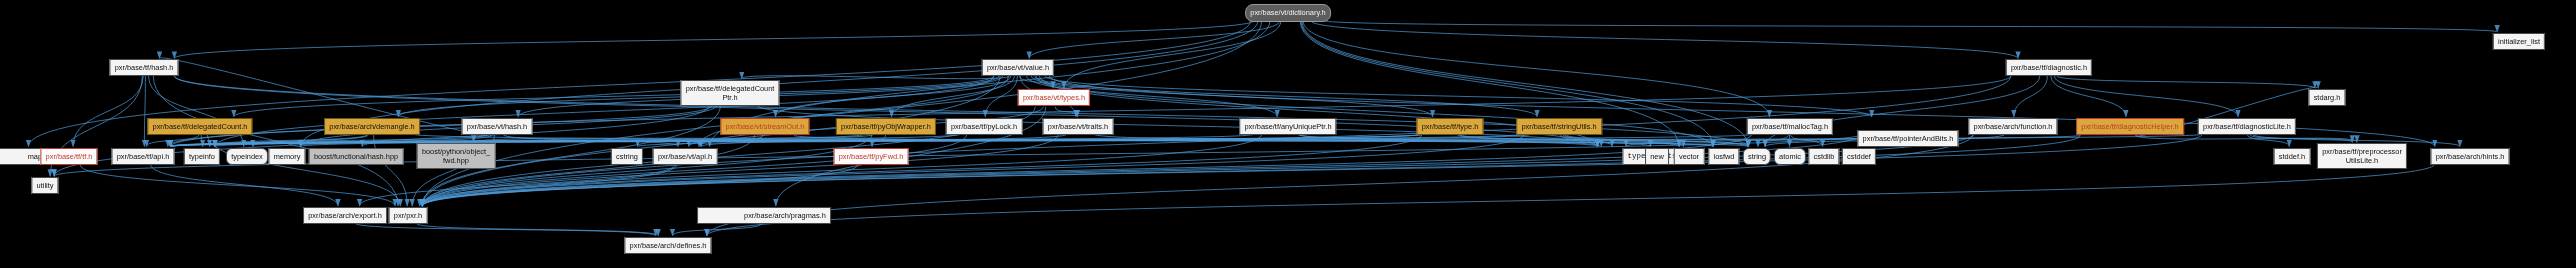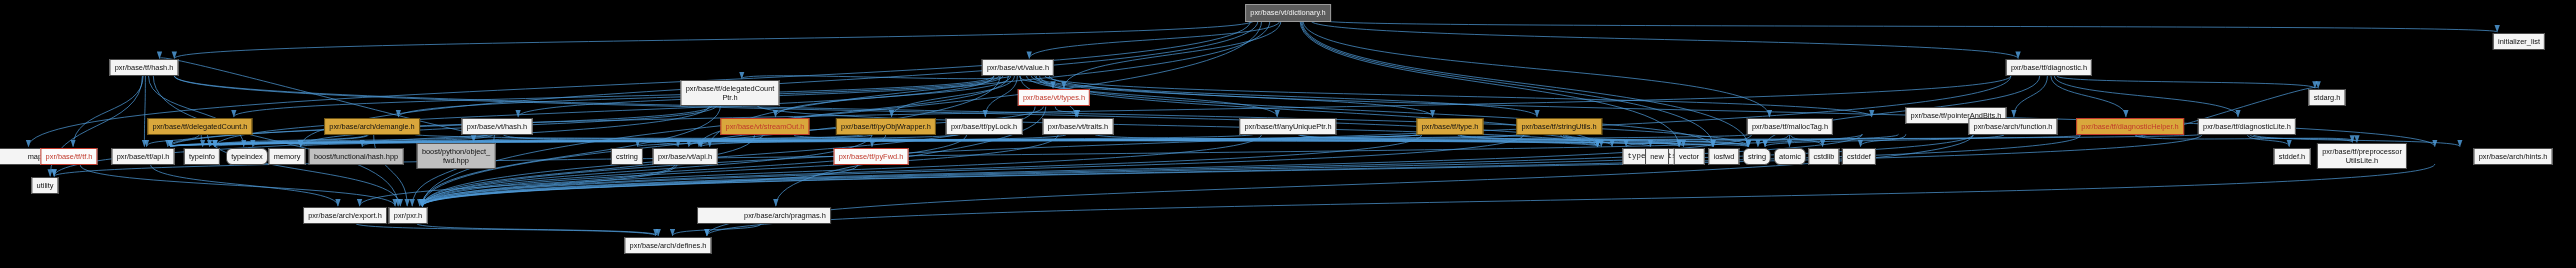--- a/index.html
+++ b/index.html
@@ -13,21 +13,21 @@
   }
   #edge-layer{position:absolute;left:0;top:0;width:2576px;height:268px;}
   path.edge{fill:none;stroke:var(--edge);stroke-width:1.6;opacity:0.85;}
   .node{
     position:absolute;transform:translateX(-50%);
     padding:3.2px 4.2px;font-size:7.4px;line-height:9px;
     white-space:pre;text-align:center;
     background:var(--node-bg);border:0.5px solid var(--node-border);
     color:#101010;cursor:pointer;box-sizing:border-box;
   }
-  .node.root{background:var(--root-bg);color:var(--root-text);border-color:#9a9a9a;}
+  .node.root{background:var(--root-bg);color:var(--root-text);border-color:#9a9a9a;border-radius:8px;}
   .node.yellow{background:var(--yellow-bg);border-color:#6d5313;}
   .node.red{color:var(--red);border:1.1px solid var(--red);background:#fbfbfb;}
   .node.yellowred{background:var(--yellow-bg);color:var(--red);border:1.1px solid var(--red);}
   .node.gray{background:var(--gray-bg);border-color:#555;}
 </style>
 </head>
 <body>
 
 <div id="canvas">
   <svg id="edge-layer" xmlns="http://www.w3.org/2000/svg" viewBox="0 0 4850 505" width="2576" height="268">
@@ -178,21 +178,21 @@
     <div class="node yellow" style="left: 372px; top: 118px;">pxr/base/arch/demangle.h</div>
     <div class="node plain" style="left: 497px; top: 118px;">pxr/base/vt/hash.h</div>
     <div class="node yellowred" style="left: 765px; top: 118px;">pxr/base/vt/streamOut.h</div>
     <div class="node yellow" style="left: 886px; top: 118px;">pxr/base/tf/pyObjWrapper.h</div>
     <div class="node plain" style="left: 984px; top: 118px; text-align: center;">pxr/base/tf/pyLock.h</div>
     <div class="node plain" style="left: 1078px; top: 118px;">pxr/base/vt/traits.h</div>
     <div class="node plain" style="left: 1288px; top: 118px;">pxr/base/tf/anyUniquePtr.h</div>
     <div class="node yellow" style="left: 1450px; top: 118px;">pxr/base/tf/type.h</div>
     <div class="node yellow" style="left: 1559px; top: 118px;">pxr/base/tf/stringUtils.h</div>
     <div class="node plain" style="left: 1790px; top: 118px;">pxr/base/tf/mallocTag.h</div>
-    <div class="node plain" style="left: 1908px; top: 107px; margin-left: 48px;">pxr/base/tf/pointerAndBits.h</div>
+    <div class="node plain" style="left: 1908px; top: 130px;">pxr/base/tf/pointerAndBits.h</div>
     <div class="node plain" style="left: 2013px; top: 118px;">pxr/base/arch/function.h</div>
     <div class="node yellowred" style="left: 2130px; top: 118px;">pxr/base/tf/diagnosticHelper.h</div>
     <div class="node plain" style="left: 2247px; top: 118px;">pxr/base/tf/diagnosticLite.h</div>
     <div class="node plain" style="left: 21px; top: 148px; padding-left: 32px;">map</div>
     <div class="node red" style="left: 69px; top: 148px;">pxr/base/tf/tf.h</div>
     <div class="node plain" style="left: 143px; top: 148px;">pxr/base/tf/api.h</div>
     <div class="node plain" style="left: 202px; top: 148px;">typeinfo</div>
     <div class="node plain" style="left: 247px; top: 148px; border-radius: 6px;">typeindex</div>
     <div class="node plain" style="left: 287px; top: 148px;">memory</div>
     <div class="node gray" style="left: 356px; top: 148px;">boost/functional/hash.hpp</div>
@@ -205,20 +205,20 @@
     <div class="node plain" style="left: 1657px; top: 148px;">new</div>
     <div class="node plain" style="left: 1689px; top: 148px;">vector</div>
     <div class="node plain" style="left: 1724px; top: 148px;">iosfwd</div>
     <div class="node plain" style="left: 1757px; top: 148px; border-radius: 6px;">string</div>
     <div class="node plain" style="left: 1790px; top: 148px; border-radius: 6px;">atomic</div>
     <div class="node plain" style="left: 1824px; top: 148px;">cstdlib</div>
     <div class="node plain" style="left: 1859px; top: 148px;">cstddef</div>
     <div class="node plain" style="left: 2292px; top: 148px;">stddef.h</div>
     <div class="node plain" style="left: 2362px; top: 143px;">pxr/base/tf/preprocessor
 UtilsLite.h</div>
-    <div class="node plain" style="left: 2470px; top: 148px; margin-left: 43px;">pxr/base/arch/hints.h</div>
+    <div class="node plain" style="left: 2470px; top: 148px;">pxr/base/arch/hints.h</div>
     <div class="node plain" style="left: 45px; top: 177px;">utility</div>
     <div class="node plain" style="left: 345px; top: 207px;">pxr/base/arch/export.h</div>
     <div class="node plain" style="left: 408px; top: 207px;">pxr/pxr.h</div>
     <div class="node plain" style="left: 764px; top: 207px; padding-left: 46px;">pxr/base/arch/pragmas.h</div>
     <div class="node plain" style="left: 668px; top: 237px;">pxr/base/arch/defines.h</div>
   </div>
 
 
 </body></html>

